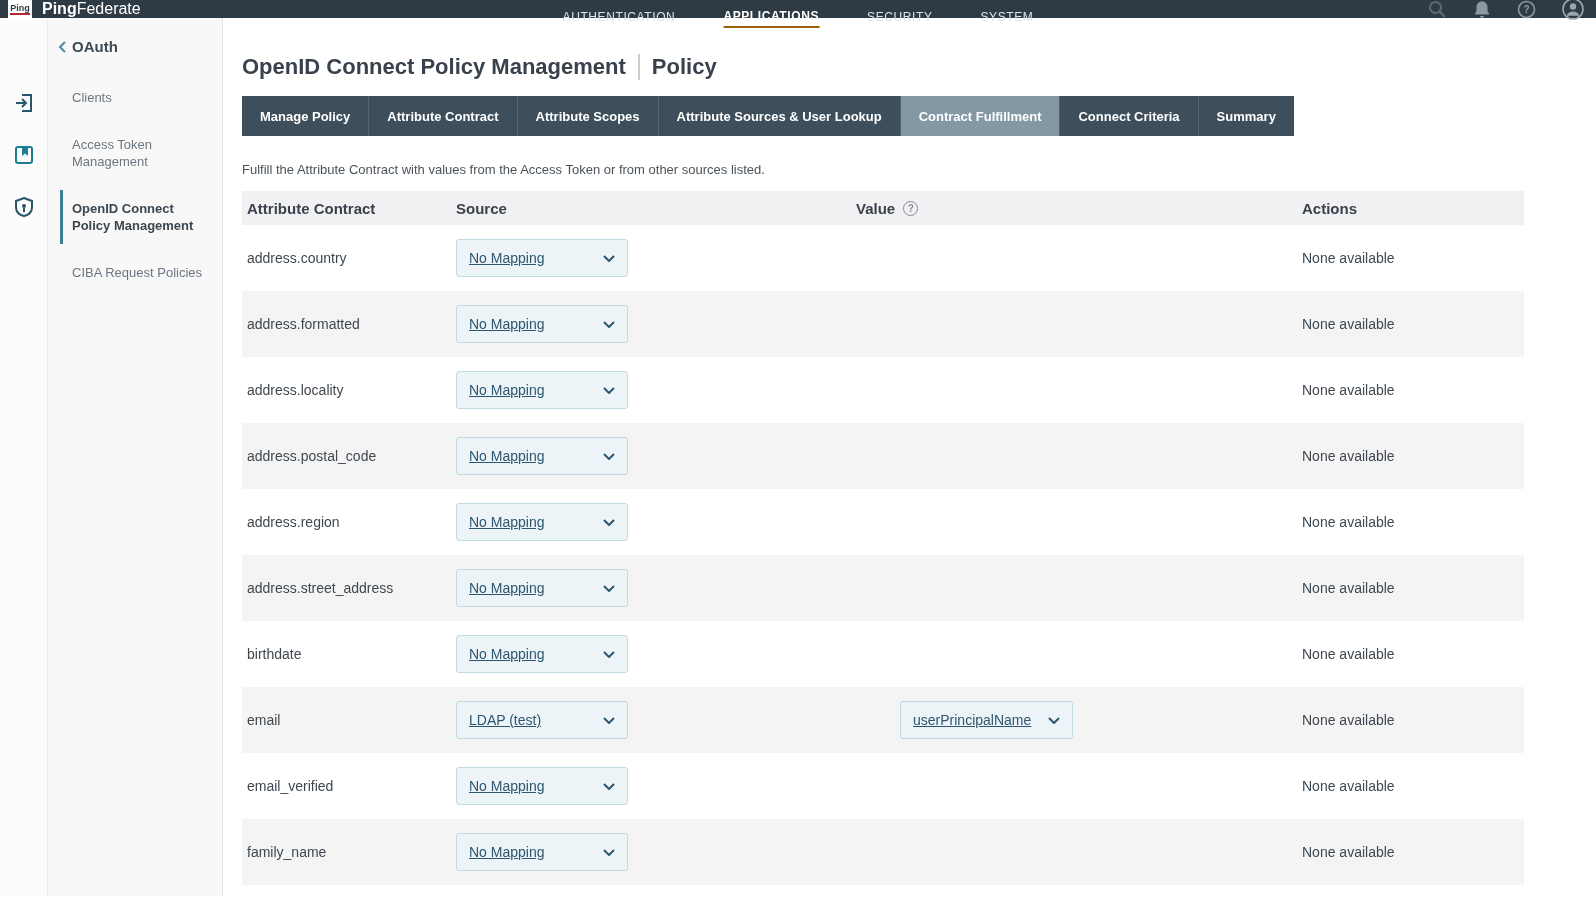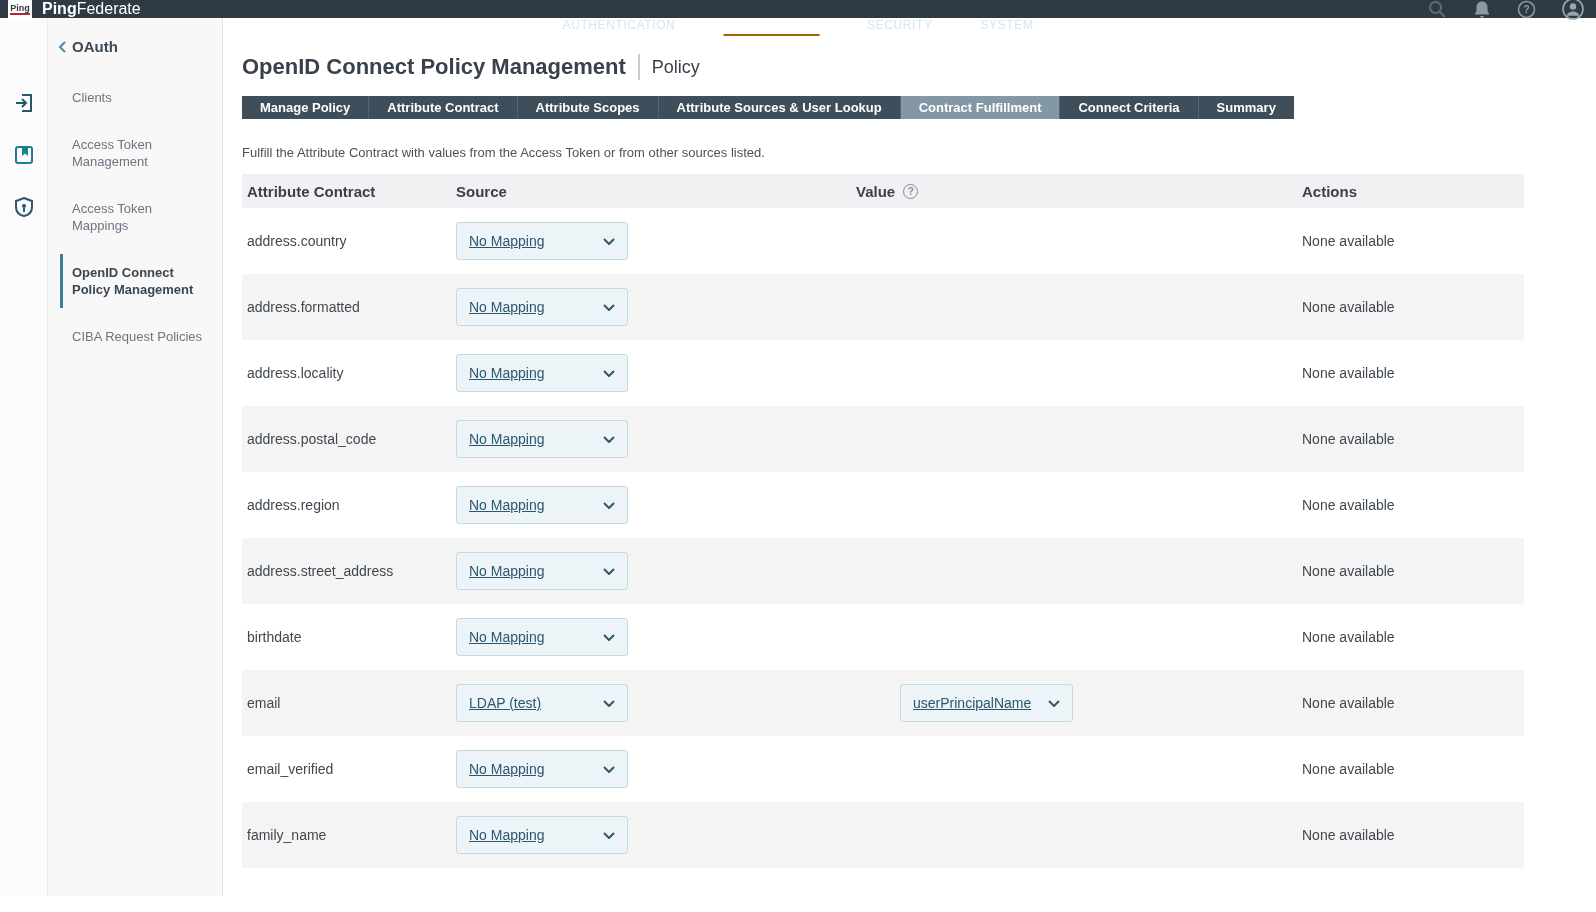--- a/index.html
+++ b/index.html
@@ -8,21 +8,21 @@
 
   
   .topbar { height:18px; background:#2e3b45; display:flex; align-items:center;
             padding:0 12px 0 8px; position:relative; }
   .logo-box { width:24px; height:24px; background:#fff; border-radius:3px;
               display:flex; align-items:center; justify-content:center; }
   .logo-box span { font-size:9px; font-weight:700; color:#2e3b45;
                    border-bottom:2px solid #b2292e; line-height:10px; }
   .brand { margin-left:10px; font-size:16px; color:#fff; white-space:nowrap; }
   .brand .b { font-weight:700; }
-  .topnav { position:absolute; left:50%; top:16px; transform:translateX(-50%);
+  .topnav { position:absolute; left:50%; top:8px; transform:translateX(-50%);
             height:100%; display:flex; align-items:center; gap:48px; }
   .topnav-item { color:#dde3e7; font-size:12px; letter-spacing:.05em;
                  padding:3px 0; cursor:pointer; }
   .topnav-item.active { color:#fff; font-weight:700; border-bottom:2px solid #a16207; }
   .topbar-icons { margin-left:auto; display:flex; align-items:center; gap:26px; }
   .tb-icon { display:flex; align-items:center; cursor:pointer; }
 
   
   .frame { display:flex; height:878px; overflow:hidden; }
   .rail { width:48px; background:#fbfbfc; border-right:1px solid #ececee;
@@ -37,25 +37,25 @@
   .side-item { margin:0 0 10px 12px; padding:10px 14px 10px 12px; font-size:13px;
                line-height:17px; color:#6b7680; cursor:pointer; }
   .side-item.active { color:#3b4750; font-weight:700;
                       border-left:3px solid #3a7f93; padding-left:9px; }
 
   
   .content { flex:1; padding:36px 0 0 19px; overflow:hidden; }
   .page-title-row { display:flex; align-items:center; margin-bottom:16px; }
   .page-title-row h1 { font-size:22px; font-weight:700; color:#39424c; }
   .title-divider { width:2px; height:26px; background:#c9cdd1; margin:0 12px; }
-  .page-title-row h2 { font-size:18px; font-weight:400; color:#39424c; }
+  .page-title-row h2 { font-size:22px; font-weight:700; color:#39424c; }
 
   .tabs { display:flex; margin-bottom:26px; }
   .tab { background:#3e4f5b; color:#fff; font-size:13px; font-weight:700;
-         height:23px; padding:0 18px; display:flex; align-items:center;
+         height:40px; padding:0 18px; display:flex; align-items:center;
          border-right:1px solid #55646f; cursor:pointer; white-space:nowrap; }
   .tab:last-child { border-right:none; }
   .tab.active { background:#8497a4; }
 
   .desc { font-size:13px; color:#4b535a; margin-bottom:14px; }
 
   .table { width:1282px; }
   .t-head, .t-row { display:grid; grid-template-columns:214px 400px 446px 1fr;
                     align-items:center; }
   .t-head { background:#f1f1f3; height:34px; font-size:15px; font-weight:700;
@@ -150,21 +150,20 @@
       <span style="display:flex;">
         <svg width="8" height="12" viewBox="0 0 8 12">
             <path d="M7 1L2 6l5 5" fill="none" stroke="#4b8ba0" stroke-width="2"></path>
           </svg>
       </span>
       <span class="lbl">OAuth</span>
     </div>
     <nav>
         <div class="side-item">Clients</div>
         <div class="side-item">Access Token Management</div>
-        <div class="side-item">Access Token Mappings</div>
         <div class="side-item active">OpenID Connect Policy Management</div>
         <div class="side-item">CIBA Request Policies</div>
       </nav>
   </aside>
 
   <main class="content">
     <div class="page-title-row">
       <h1>OpenID Connect Policy Management</h1>
       <div class="title-divider"></div>
       <h2>Policy</h2>

